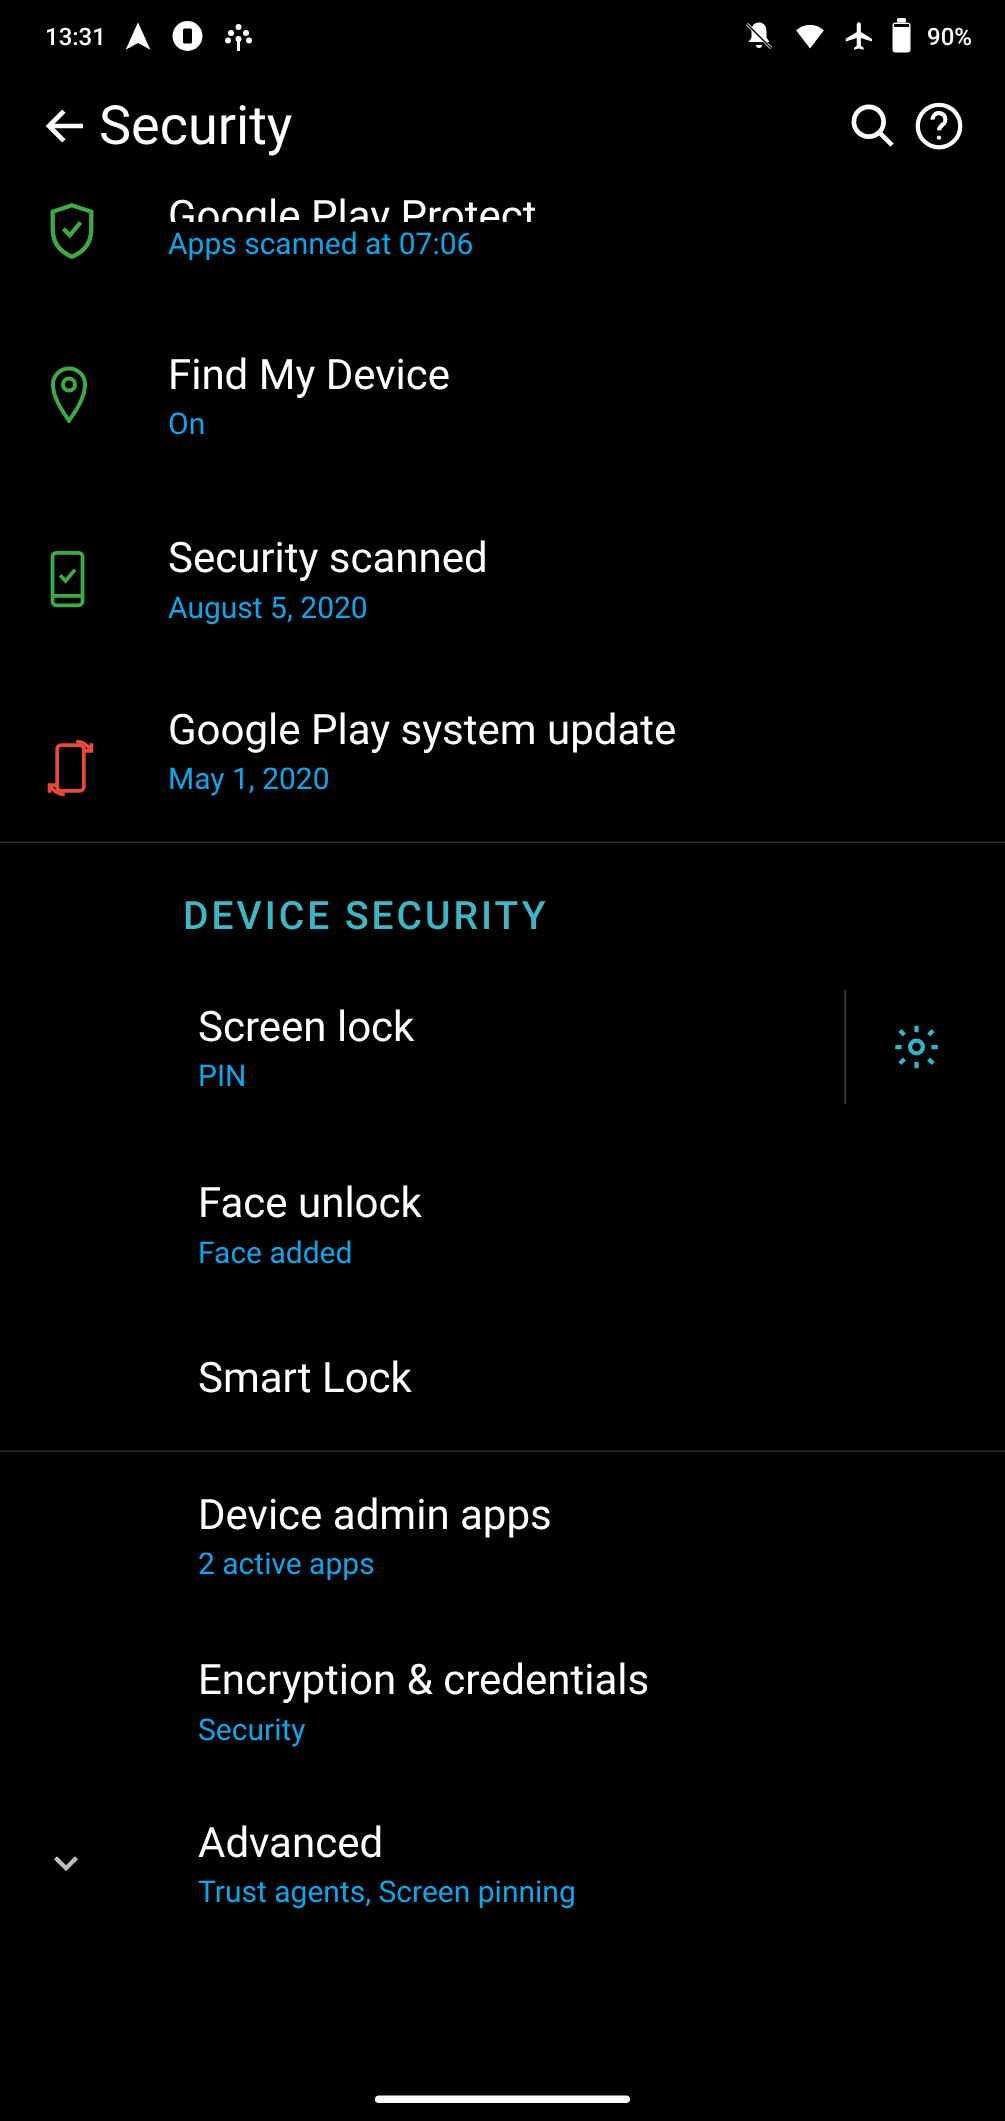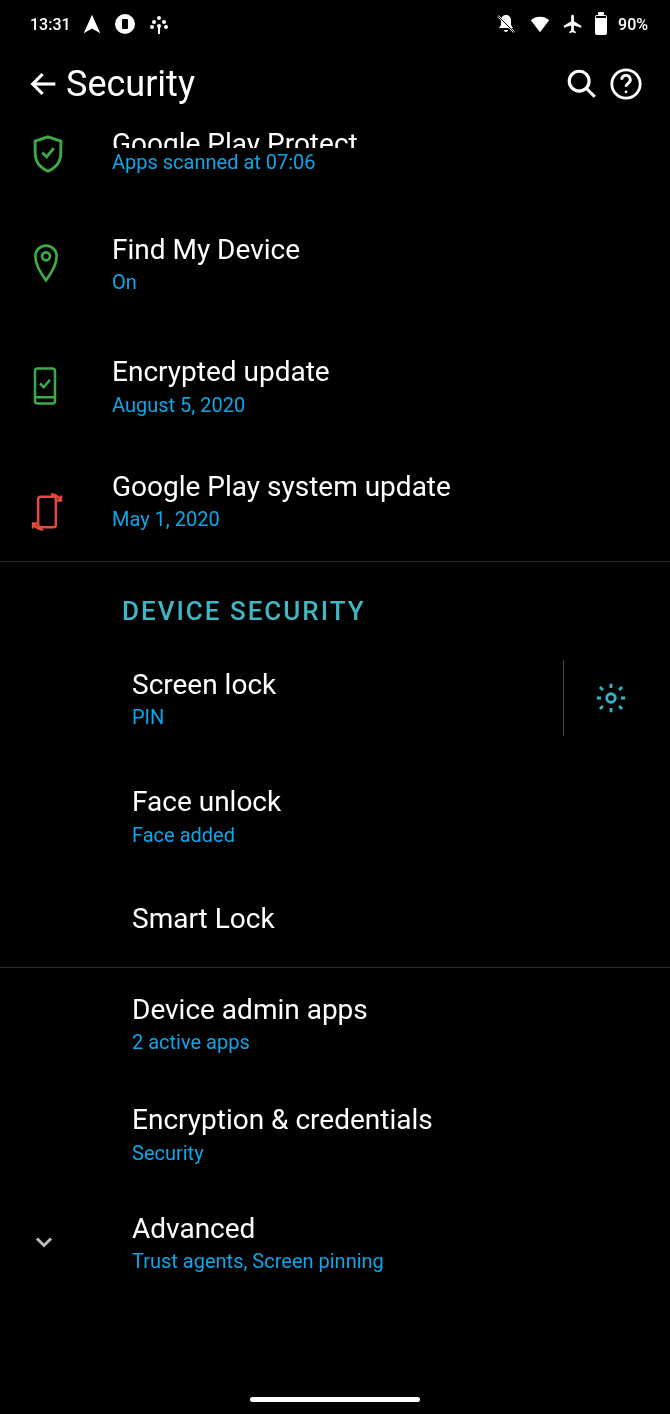--- a/index.html
+++ b/index.html
@@ -200,21 +200,21 @@
     <div class="icon-slot">
       <span>
         <svg width="30" height="40" viewBox="0 0 24 32" fill="none" stroke="#3fa948" stroke-width="2">
             <rect x="4" y="2" width="16" height="28" rx="2"></rect>
             <line x1="4" y1="25" x2="20" y2="25"></line>
             <polyline points="8 14 11 17 16 11"></polyline>
           </svg>
       </span>
     </div>
     <div class="text-slot">
-      <div class="title">Encrypted update</div>
+      <div class="title">Security scanned</div>
       <div class="sub">August 5, 2020</div>
     </div>
   </div>
 
   <div class="row" style="padding-top:26px;padding-bottom:30px;align-items:flex-end;">
     <div class="icon-slot">
       <span>
         <svg width="34" height="38" viewBox="0 0 26 30" fill="none" stroke="#e24a3b" stroke-width="2">
             <rect x="6" y="3" width="14" height="24" rx="2"></rect>
             <path d="M20 6 L24 6 L24 2"></path>

